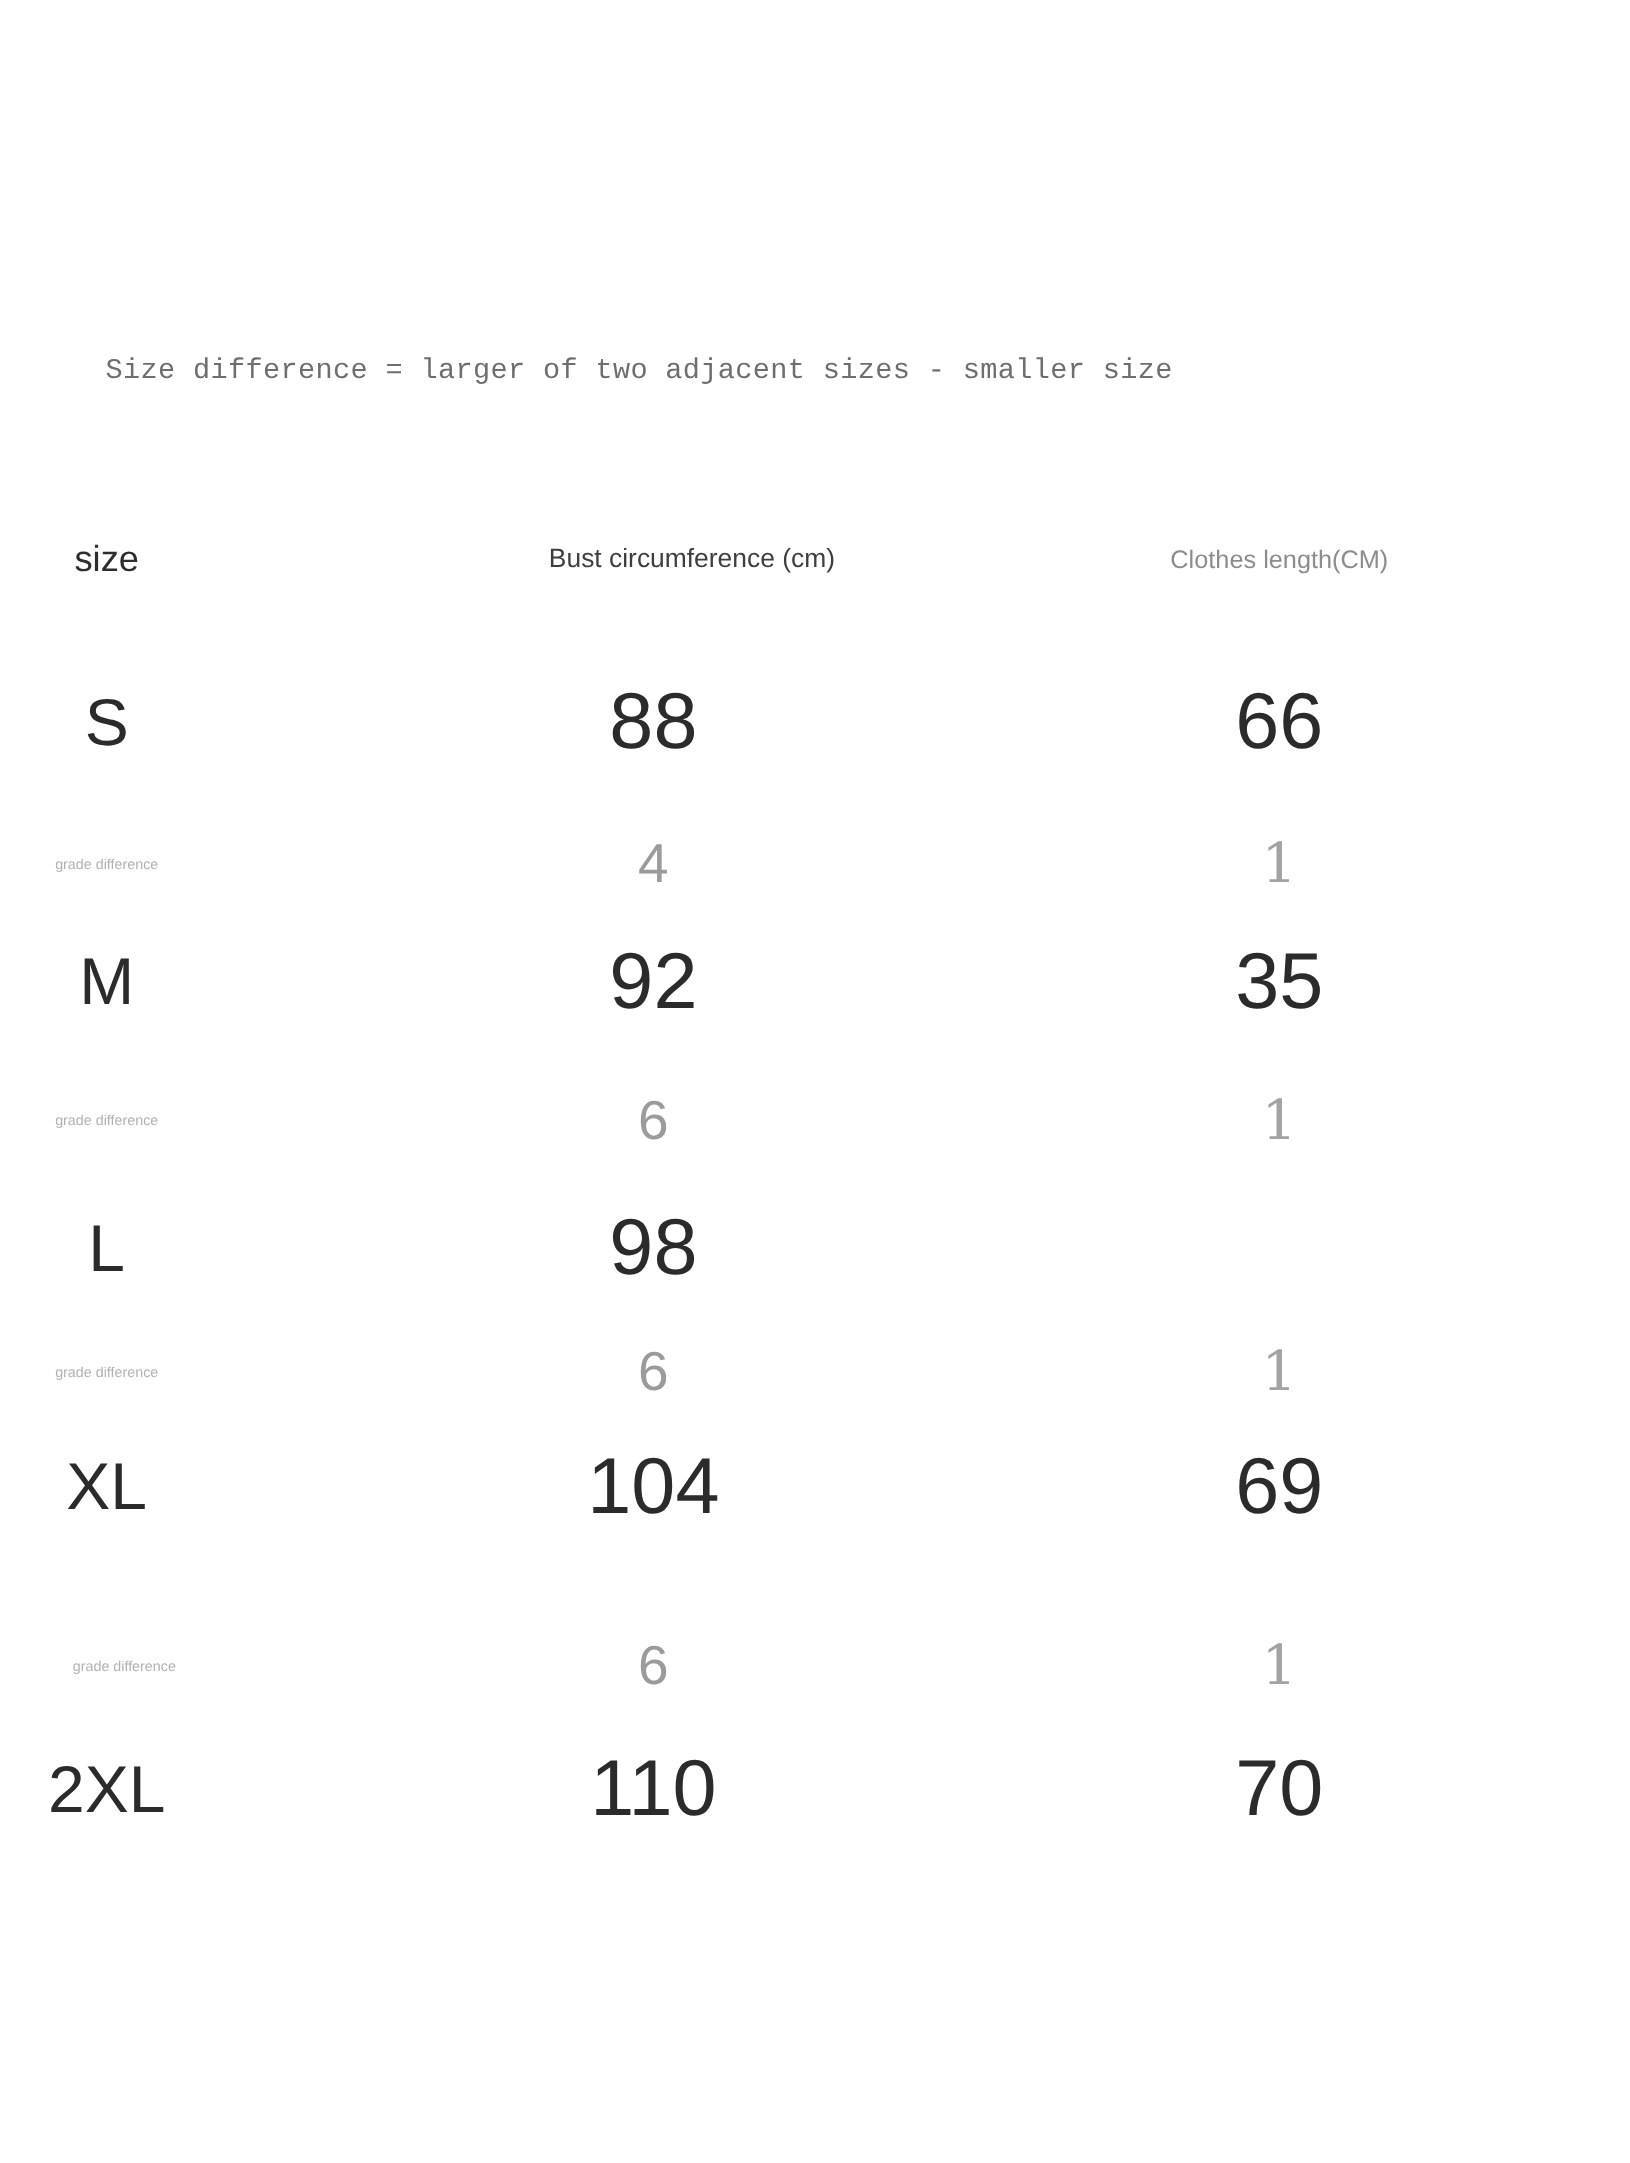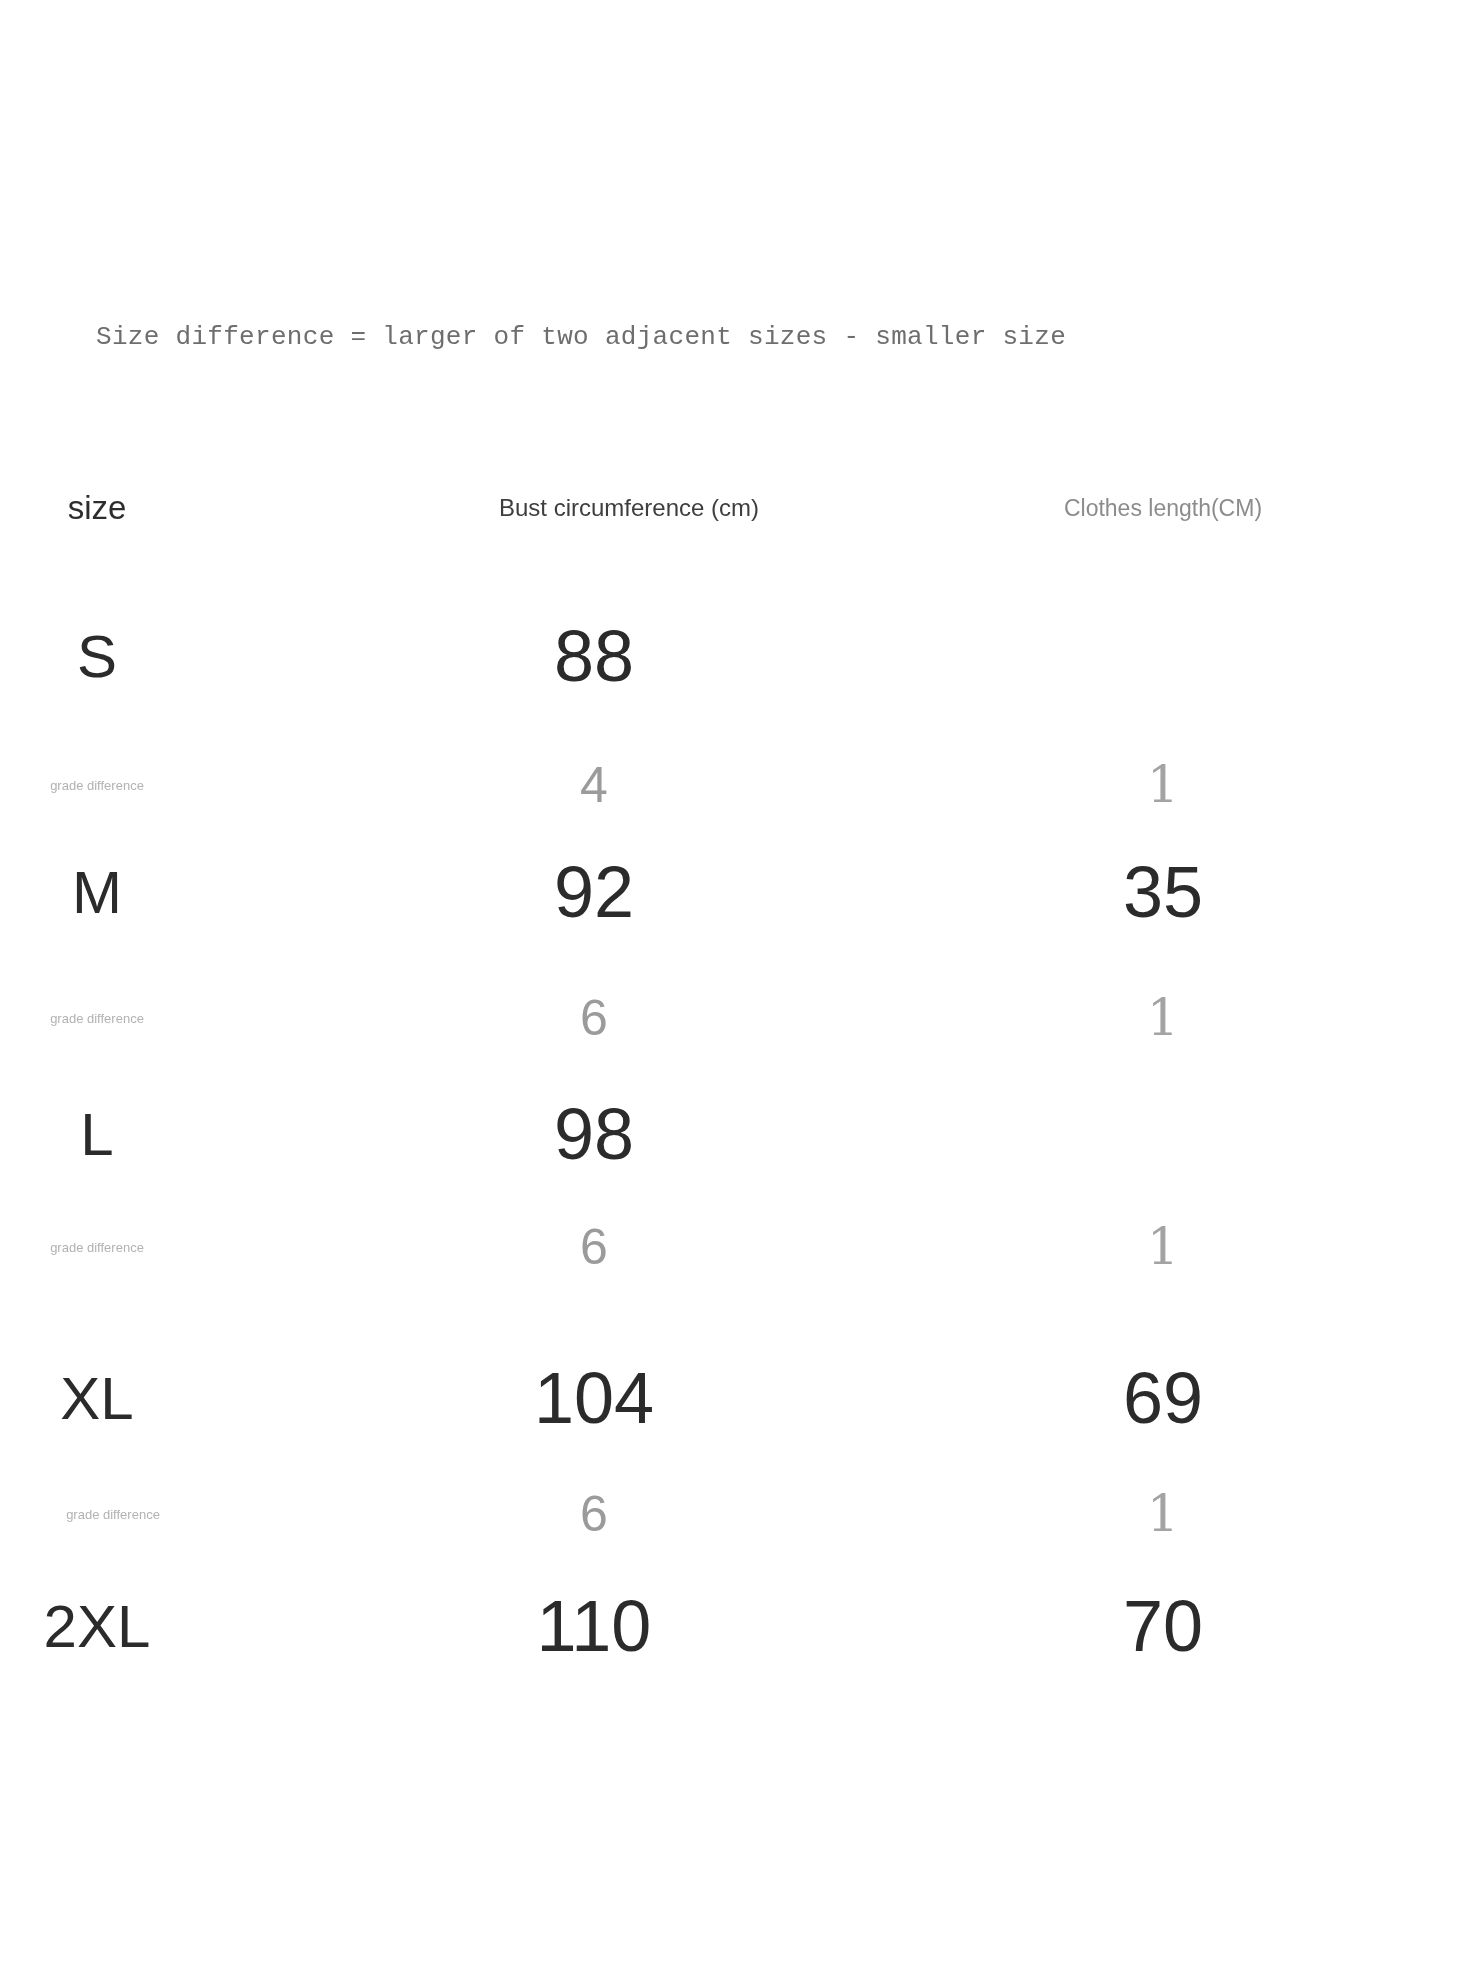--- a/index.html
+++ b/index.html
@@ -76,20 +76,21 @@
 
   <div class="row header">
     <div class="c1 h-size">size</div>
     <div class="c2 h-bust">Bust circumference (cm)</div>
     <div class="c3 h-clothes">Clothes length(CM)</div>
   </div>
 
   <div class="row size-row" style="top:611px">
     <div class="c1 size-label">S</div>
     <div class="c2 big-val">88</div>
+    <div class="c3 big-val">66</div>
   </div>
 
   <div class="row gd-row" style="top:750px">
     <div class="c1 gd-label">grade difference</div>
     <div class="c2 gd-val">4</div>
     <div class="c3 gd-val gd-serif">1</div>
   </div>
 
   <div class="row size-row" style="top:847px">
     <div class="c1 size-label">M</div>
@@ -107,21 +108,21 @@
     <div class="c1 size-label">L</div>
     <div class="c2 big-val">98</div>
   </div>
 
   <div class="row gd-row" style="top:1212px">
     <div class="c1 gd-label">grade difference</div>
     <div class="c2 gd-val">6</div>
     <div class="c3 gd-val gd-serif">1</div>
   </div>
 
-  <div class="row size-row" style="top:1353px">
+  <div class="row size-row" style="top:1306px">
     <div class="c1 size-label">XL</div>
     <div class="c2 big-val">104</div>
     <div class="c3 big-val">69</div>
   </div>
 
   <div class="row gd-row" style="top:1479px">
     <div class="c1 gd-label indent">grade difference</div>
     <div class="c2 gd-val">6</div>
     <div class="c3 gd-val gd-serif">1</div>
   </div>

